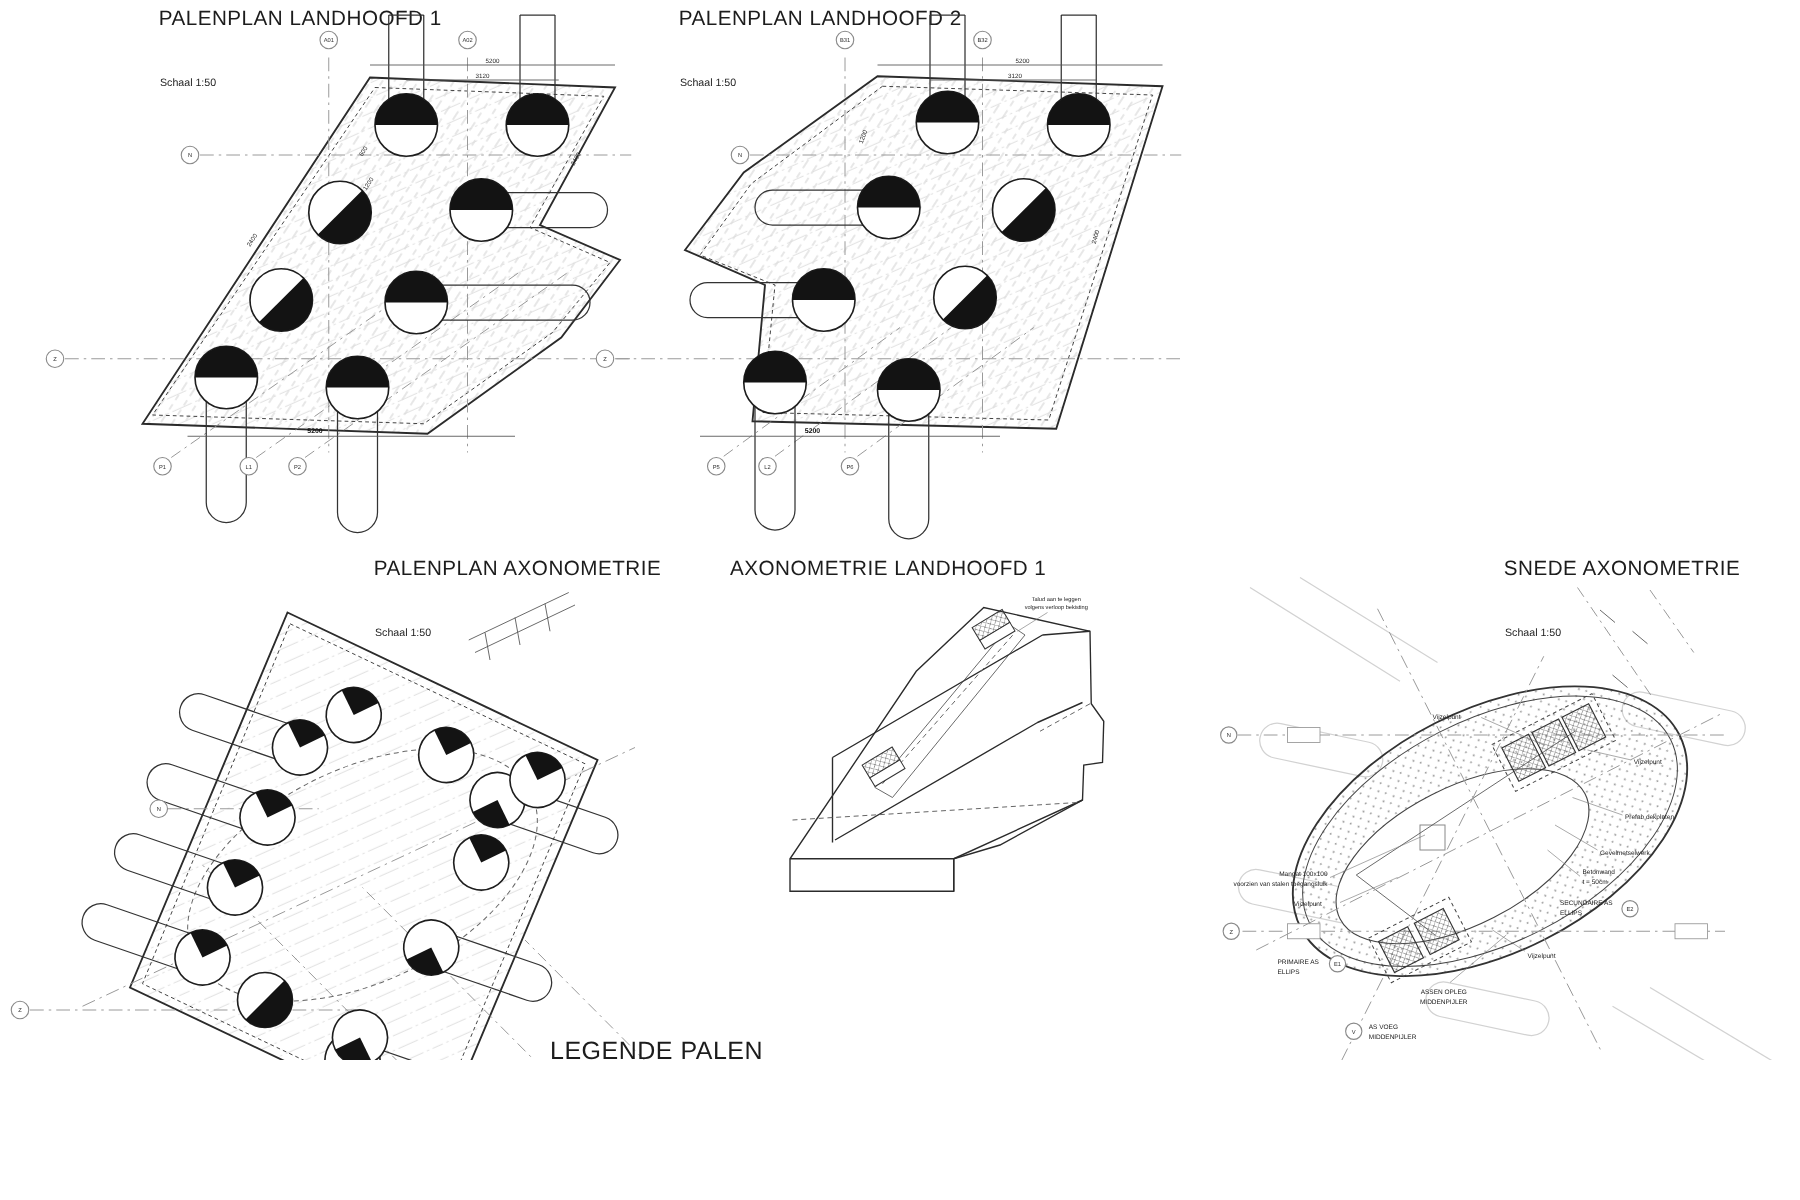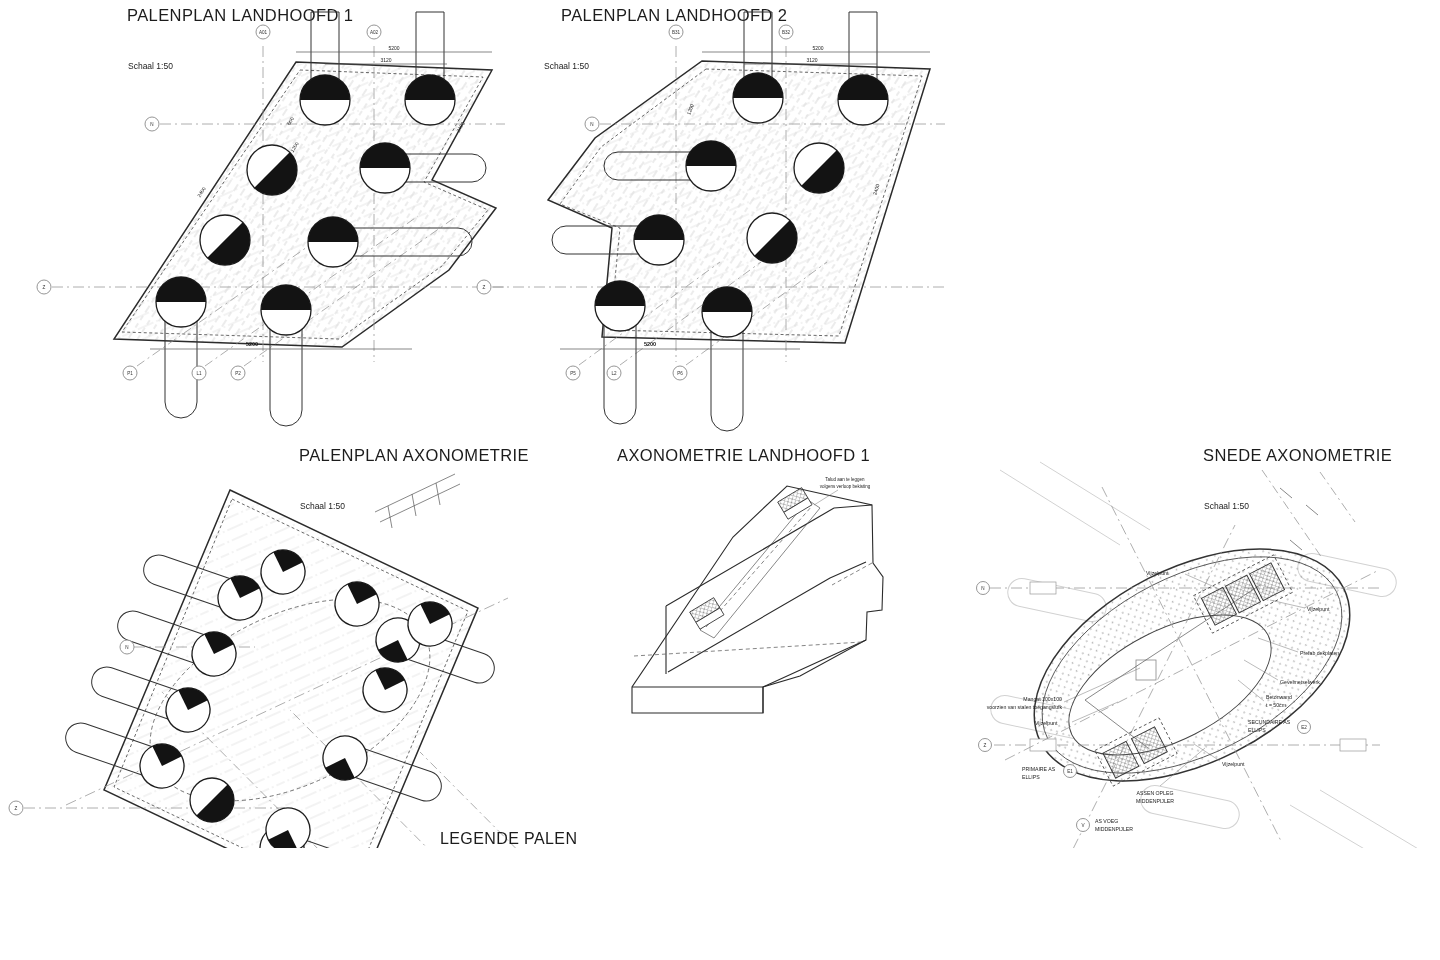--- a/index.html
+++ b/index.html
@@ -144,21 +144,21 @@
           <circle class="mkc" r="7"></circle>
           <text class="mkt" y="1.8">L1</text>
         </g>
       <g transform="translate(238,373)">
           <circle class="mkc" r="7"></circle>
           <text class="mkt" y="1.8">P2</text>
         </g>
     </g>
   </svg>
 
-  <div class="ttl" style="left:561px;top:6px">PALENPLAN LANDHOOFD 2</div>
+  <div class="ttl" style="left:543px;top:6px">PALENPLAN LANDHOOFD 2</div>
   <div class="scl" style="left:544px;top:25px">Schaal 1:50</div>
 
   <svg class="panel" style="left:470px;top:0" width="480" height="440" viewBox="470 0 480 440">
     <g>
       <polygon points="702,61 930,69 845,343 602,337 612,228 548,200 595,138" fill="url(#hsteep)"></polygon>
       <polygon points="702,61 930,69 845,343 602,337 612,228 548,200 595,138" fill="url(#hshallow)"></polygon>
       <polygon class="ol" points="702,61 930,69 845,343 602,337 612,228 548,200 595,138"></polygon>
       <polygon class="dash" points="706,69 922,76 839,336 610,330 620,228 560,204 601,147"></polygon>
     </g>
     <g>
@@ -310,21 +310,21 @@
           <circle class="mkc" r="7"></circle>
           <text class="mkt" y="1.8">V</text>
         </g>
       <g transform="translate(615,948)">
           <circle class="mkc" r="7"></circle>
           <text class="mkt" y="1.8">P4</text>
         </g>
     </g>
   </svg>
 
-  <div class="ttl" style="left:617px;top:446px">AXONOMETRIE LANDHOOFD 1</div>
+  <div class="ttl" style="left:584px;top:446px">AXONOMETRIE LANDHOOFD 1</div>
 
   <svg class="panel" style="left:600px;top:450px" width="330" height="310" viewBox="600 450 330 310">
     <g>
       <path class="ol2" d="M632,713 L632,687 L733,537 L787,486 L872,505 L873,563 L883,577 L882,610 L867,612 L866,640 L800,676 L763,687 L763,713 Z" fill="#fff"></path>
       <path class="ol2" d="M632,687 L763,687 M763,687 L866,640 M763,687 L763,713"></path>
       <path class="ol2" d="M666,674 L666,606 M666,606 L834,508 M668,672 L830,578 M834,508 L872,505 M830,578 L866,562"></path>
       <path class="thin" d="M700,630 L808,500 M714,638 L820,508 M700,630 L714,638 M808,500 L820,508"></path>
       <path class="hid" d="M634,656 L862,642 M872,563 L832,585 M706,627 L812,506"></path>
     </g>
     <g>
@@ -448,21 +448,21 @@
           <circle class="mkc" r="6.5"></circle>
           <text class="mkt" y="1.8">E2</text>
         </g>
       <g transform="translate(1083,825)">
           <circle class="mkc" r="6.5"></circle>
           <text class="mkt" y="1.8">V</text>
         </g>
     </g>
   </svg>
 
-  <div class="ttl" style="left:440px;top:830px;font-size:16px">LEGENDE PALEN</div>
+  <div class="ttl" style="left:440px;top:830px;font-size:20px">LEGENDE PALEN</div>
 
   <div class="legend-box">
     <div class="legend-row">
       <span class="legend-sym">
         <svg width="22" height="22" viewBox="-11 -11 22 22">
             <circle r="9" class="pc" stroke-width="1.1"></circle>
             <path d="M-9,0 A9,9 0 0 1 9,0 Z" fill="#131313" transform="rotate(135)"></path>
           </svg>
       </span>
       <span class="legend-txt">

